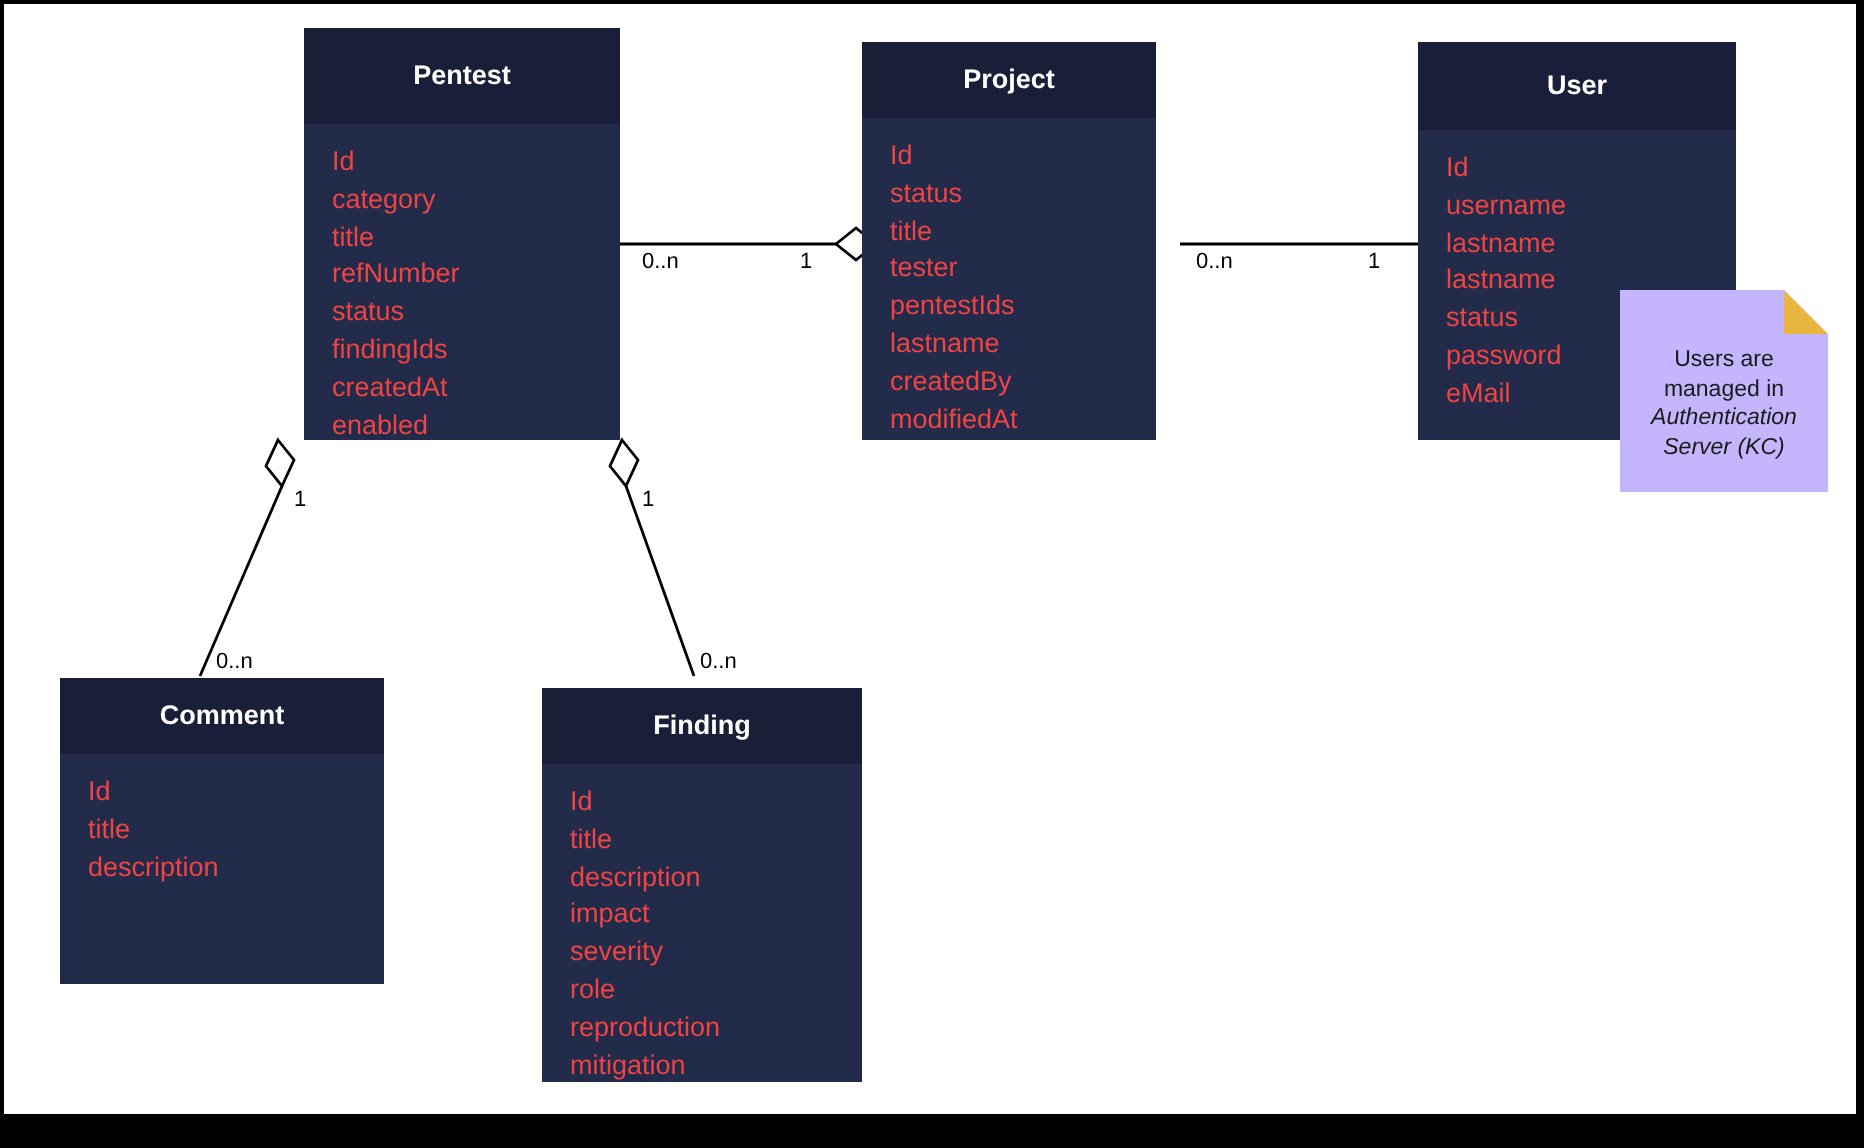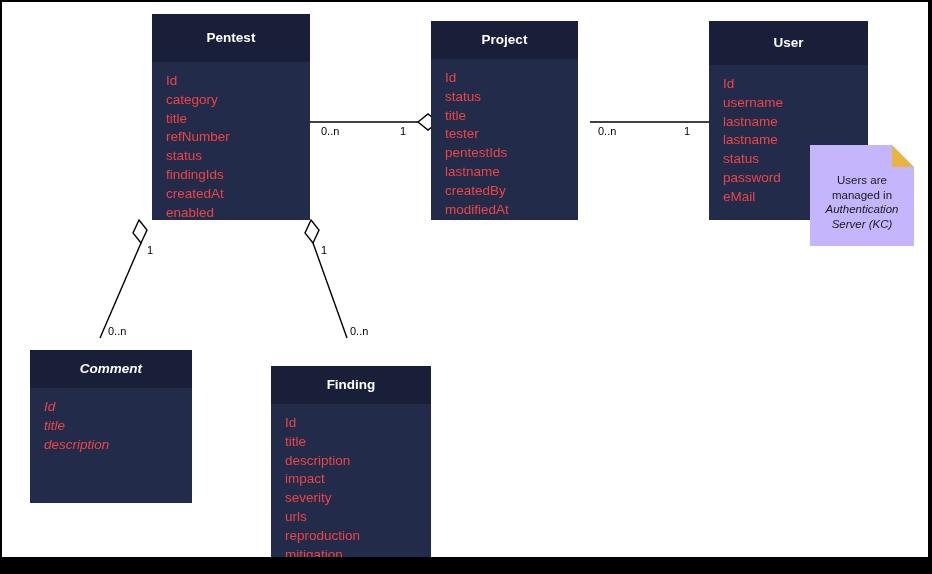--- a/index.html
+++ b/index.html
@@ -187,37 +187,37 @@
     <div class="note" style="left:808px; top:143px; width:104px; height:101px;">
       <div class="note-fold"></div>
       <div class="note-text">
         <span>Users are</span><br>
         <span>managed in</span><br>
         <i>Authentication</i><br>
         <i>Server (</i><b>KC</b><i>)</i>
       </div>
     </div>
 
-    <div class="cls" style="left:28px; top:348px; width:162px; height:153px;font-style:italic;">
+    <div class="cls" style="left:28px; top:337px; width:162px; height:153px;">
       <div class="cls-header" style="height:38px;">Comment</div>
       <div class="cls-body">
         <div class="attr">Id</div>
         <div class="attr">title</div>
         <div class="attr">description</div>
       </div>
     </div>
 
-    <div class="cls" style="left:269px; top:342px; width:160px; height:197px;margin-top:22px;">
+    <div class="cls" style="left:269px; top:342px; width:160px; height:197px;">
       <div class="cls-header" style="height:38px;">Finding</div>
       <div class="cls-body">
         <div class="attr">Id</div>
         <div class="attr">title</div>
         <div class="attr">description</div>
         <div class="attr">impact</div>
         <div class="attr">severity</div>
-        <div class="attr">urls</div>
+        <div class="attr">role</div>
         <div class="attr">reproduction</div>
         <div class="attr">mitigation</div>
       </div>
     </div>
 
   </div>
 </div>
 
 </body></html>

